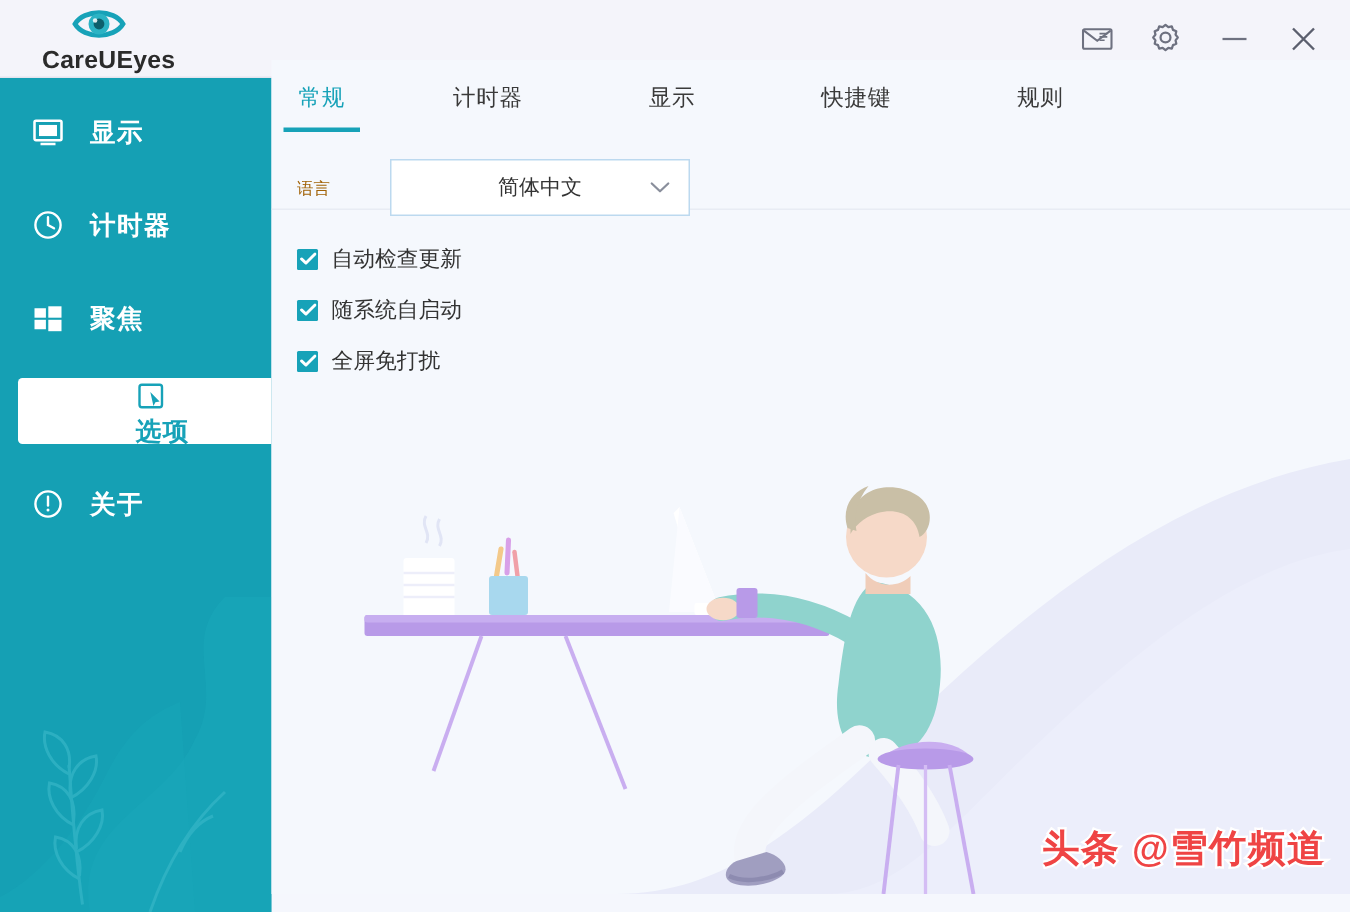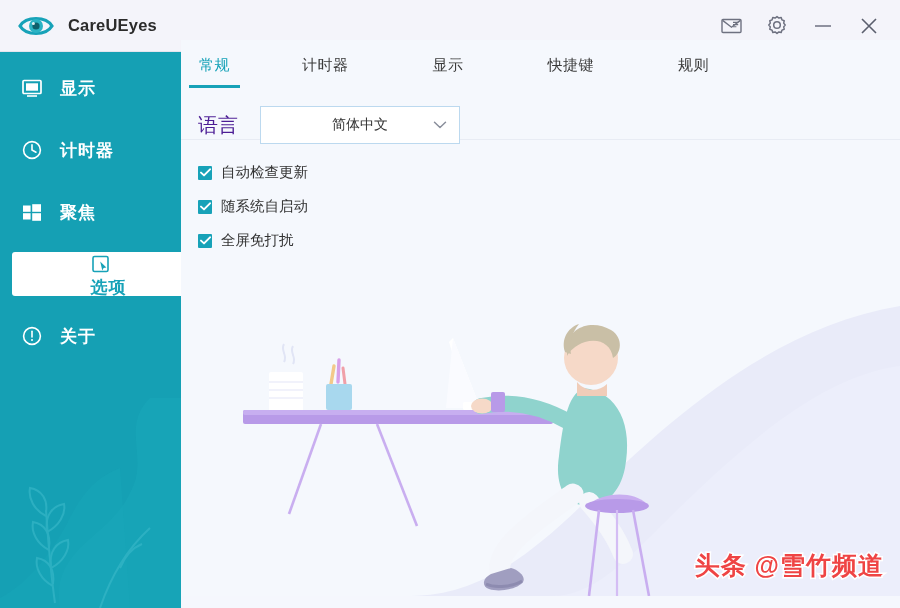--- a/index.html
+++ b/index.html
@@ -16,21 +16,21 @@
   }
 
   
   .titlebar {
     position: absolute; left: 0; top: 0;
     width: 900px; height: 52px;
     background: #f4f4fa;
     border-bottom: 1px solid #e4e4ee;
     display: flex; align-items: center;
   }
-  .brand { display: flex; align-items: center; padding-left: 16px; }
+  .brand { display: flex; align-items: center; padding-left: 16px; flex-direction: column; }
   .brand-icon { width: 40px; height: 30px; display: block; }
   .brand-title {
     font-size: 16.5px; font-weight: bold; color: #2b2b2b;
     margin-left: 12px; letter-spacing: .2px;
   }
   .win-controls {
     margin-left: auto; display: flex; align-items: center;
     height: 52px; padding-right: 8px;
   }
   .win-btn {
@@ -105,21 +105,21 @@
   .tab.active { color: #17a2b8; }
   .tab.active .tab-underline { background: #17a2b8; }
   .tabs-rule {
     position: absolute; left: 0; top: 99px;
     width: 719px; height: 1px; background: #e8ecf4; z-index: 4;
   }
 
   
   .form { position: relative; z-index: 6; padding: 18px 0 0 17px; }
   .row-lang { display: flex; align-items: center; height: 38px; }
-  .lang-label { font-size: 20px; color: #4c1d95; width: 62px; }
+  .lang-label { font-size: 11px; color: #a16207; width: 62px; }
   .select {
     position: relative;
     width: 200px; height: 38px;
     background: #ffffff;
     border: 1px solid #bcd9ef;
     display: flex; align-items: center; justify-content: center;
     cursor: pointer;
   }
   .select-value { font-size: 14px; color: #333; }
   .select-caret {

